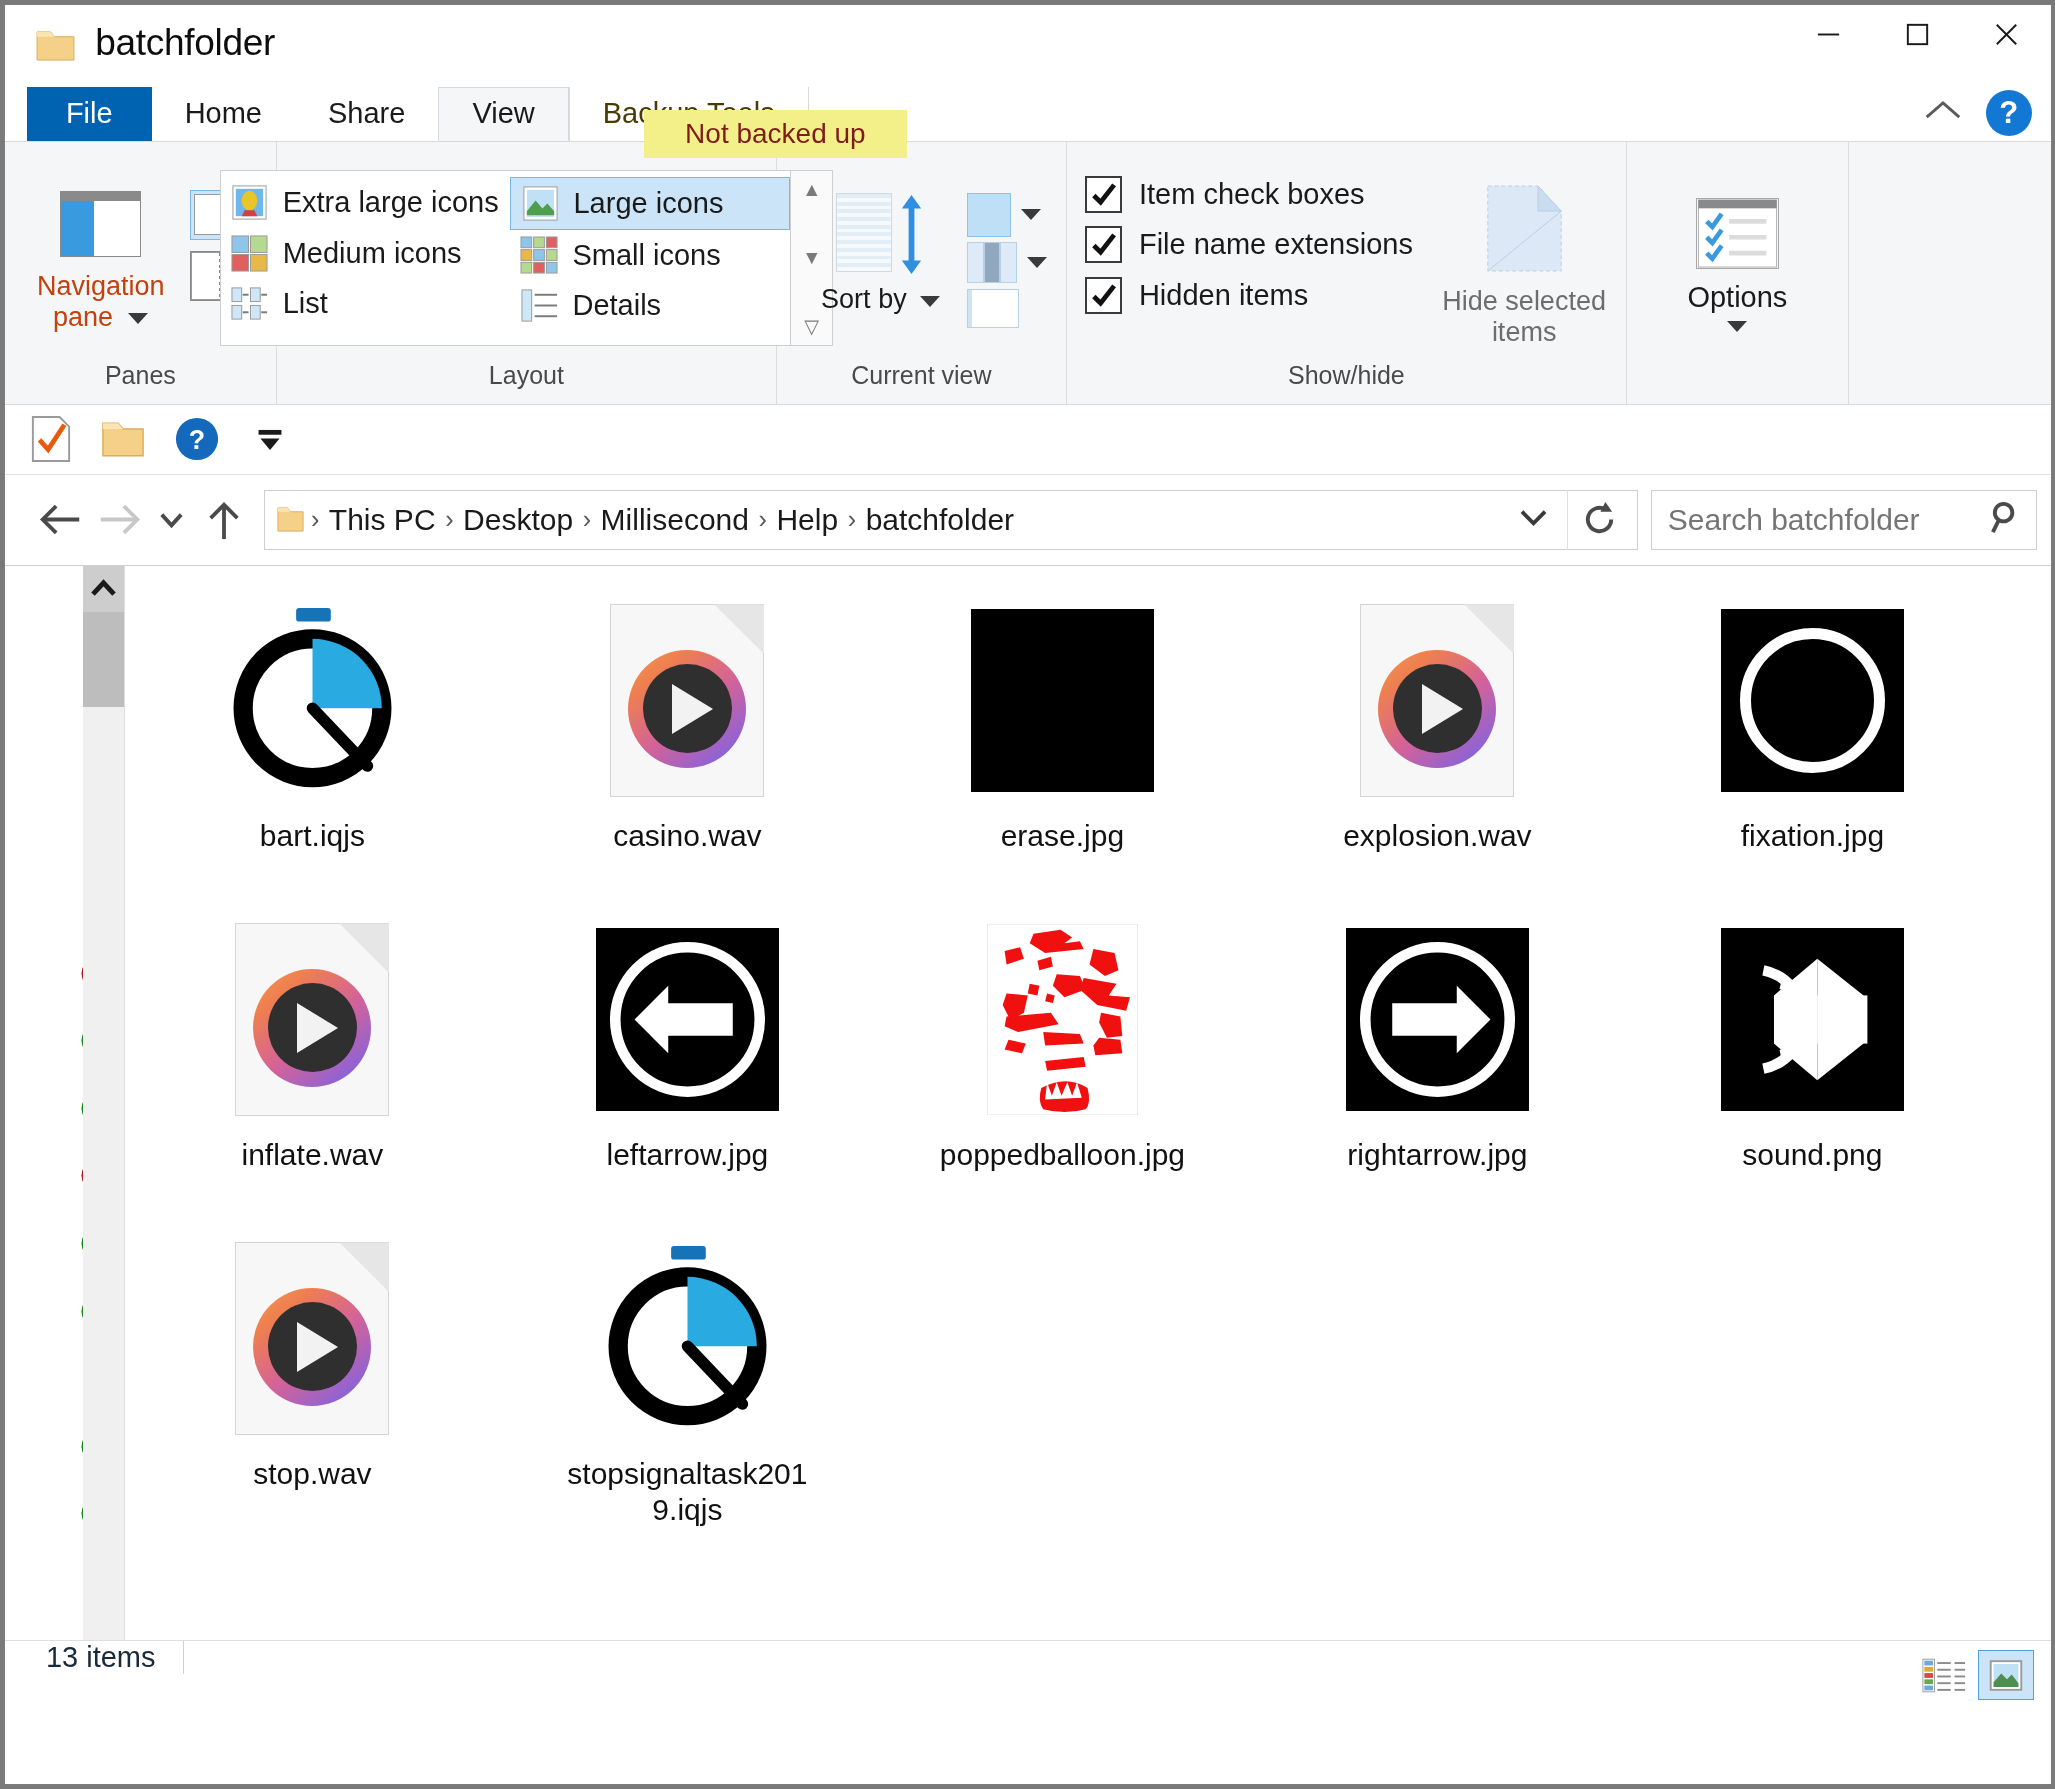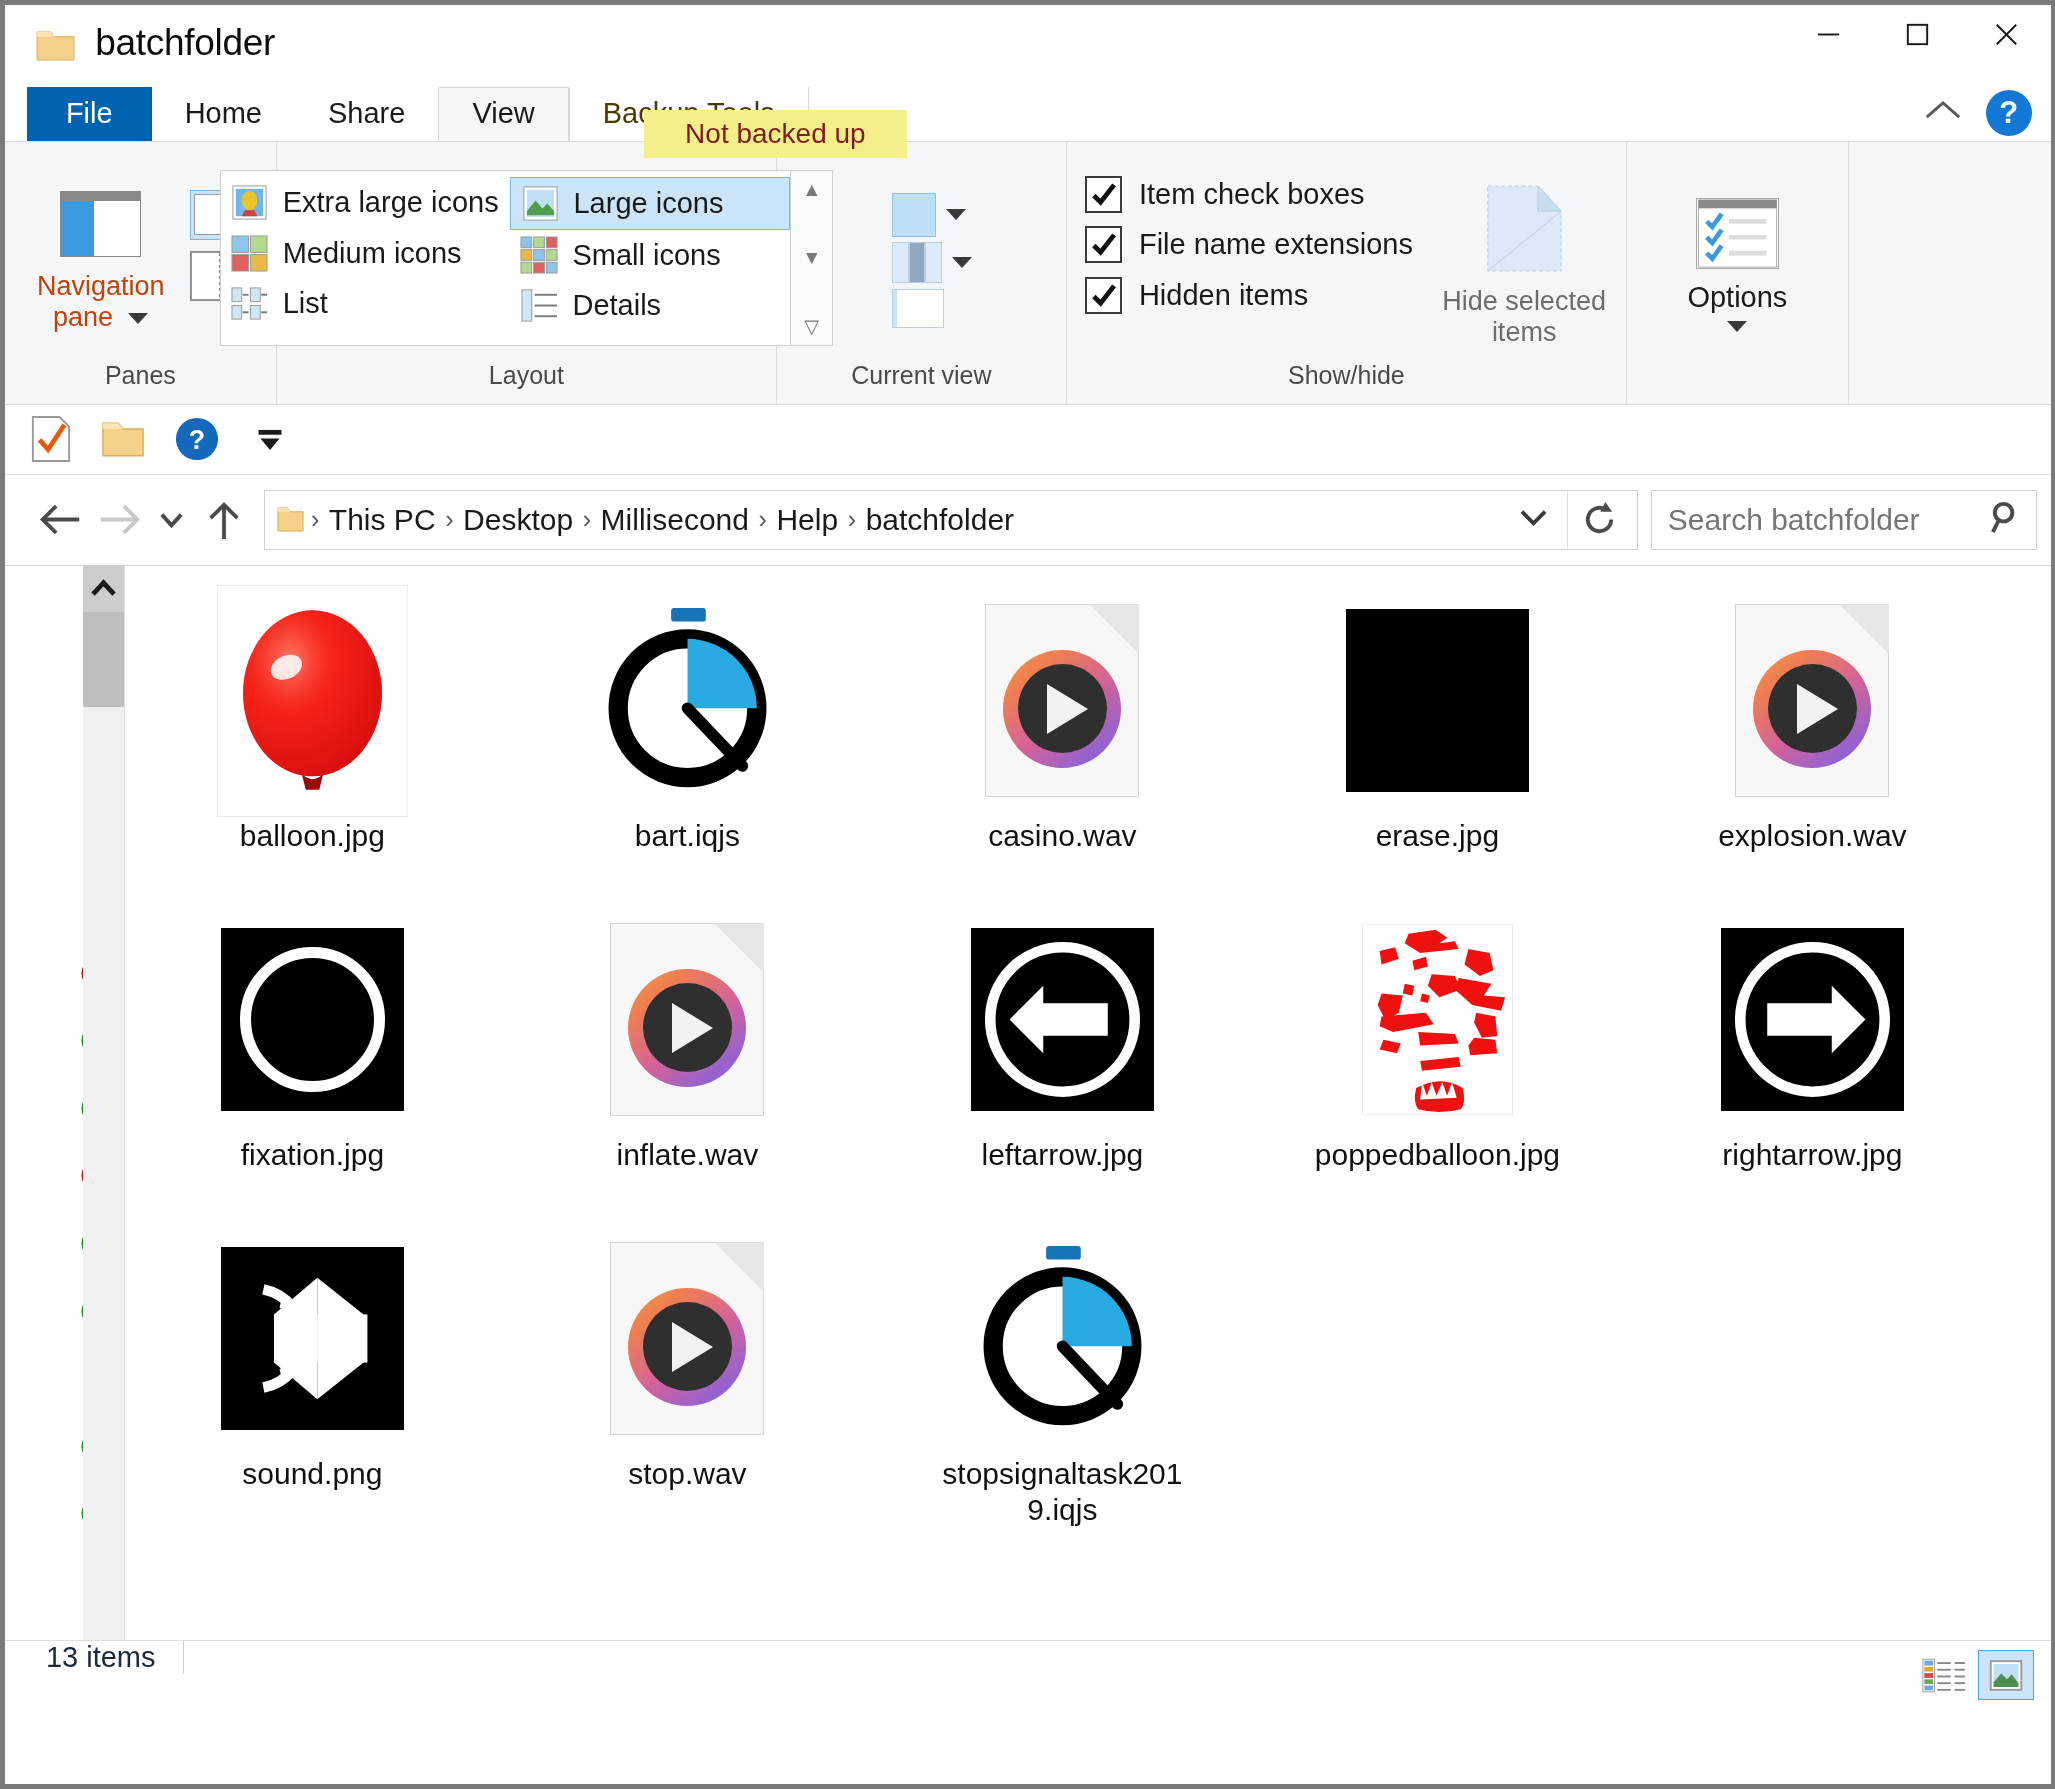--- a/index.html
+++ b/index.html
@@ -539,20 +539,35 @@
             <span class="sc-arrow">▽</span>
           </div>
         </div>
       </div>
       <div class="rgroup-label">Layout</div>
     </div>
 
     <div class="rgroup g-curview">
       <div class="rgroup-body">
         <div class="curview-inner">
+          <div class="sortby">
+            <div class="sort-glyph">
+              <div class="sort-sheet"></div>
+              <svg width="27" height="83" viewBox="0 0 28 86">
+                <line x1="14" y1="10" x2="14" y2="76" stroke="#2f8fe0" stroke-width="6"></line>
+                <polygon points="14,2 4,16 24,16" fill="#2f8fe0"></polygon>
+                <polygon points="14,84 4,70 24,70" fill="#2f8fe0"></polygon>
+              </svg>
+            </div>
+            <div class="sort-label">
+              <span>Sort</span>
+              <span>by</span>
+              <span class="caret-sm" style="display:inline-block;vertical-align:middle;margin-left:5.8px;"></span>
+            </div>
+          </div>
           <div class="curview-col2">
             <div class="cv-btn">
               <span class="cv-box1"></span>
               <span class="caret-sm"></span>
             </div>
             <div class="cv-btn">
               <span class="cv-box2">
                   <i></i>
                   <i></i>
                   <i></i>
@@ -868,39 +883,20 @@
         <div class="np-sc-btn bot">
           <svg width="29" height="21" viewBox="0 0 30 22">
               <polyline points="4,5 15,17 26,5" fill="none" stroke="#555" stroke-width="5"></polyline>
             </svg>
         </div>
       </div>
     </div>
 
     <div class="filegrid">
 
-      <div class="fileitem">
-        <div class="fi-icon">
-          <svg width="191" height="232" viewBox="0 0 198 240">
-            <rect x="0" y="0" width="198" height="240" fill="#ffffff" stroke="#e0e0e0"></rect>
-            <ellipse cx="99" cy="112" rx="72" ry="86" fill="#f01818"></ellipse>
-            <ellipse cx="99" cy="112" rx="72" ry="86" fill="url(#bg1)"></ellipse>
-            <defs>
-              <radialGradient id="bg1" cx="0.34" cy="0.3" r="0.75">
-                <stop offset="0%" stop-color="#ff7a6a"></stop>
-                <stop offset="42%" stop-color="#f92a18" stop-opacity="0.55"></stop>
-                <stop offset="100%" stop-color="#c60808" stop-opacity="0.55"></stop>
-              </radialGradient>
-            </defs>
-            <ellipse cx="72" cy="85" rx="17" ry="12" fill="#ffffff" opacity="0.85" transform="rotate(-25 72 85)"></ellipse>
-            <path d="M88 196 q11 10 22 0 l-4 16 h-14 z" fill="#9a0808"></path>
-          </svg>
-        </div>
-        <div class="fi-label">balloon.jpg</div>
-      </div>
 
       <div class="fileitem">
         <div class="fi-icon">
           <svg width="183" height="193" viewBox="0 0 190 200">
             <rect x="78" y="4" width="36" height="14" rx="3" fill="#1673b8"></rect>
             <circle cx="95" cy="108" r="72" fill="none" stroke="#000" stroke-width="20"></circle>
             <path d="M95 108 L95 36 A72 72 0 0 1 167 108 Z" fill="#29abe2"></path>
             <line x1="95" y1="108" x2="152" y2="168" stroke="#000" stroke-width="12" stroke-linecap="round"></line>
           </svg>
         </div>

